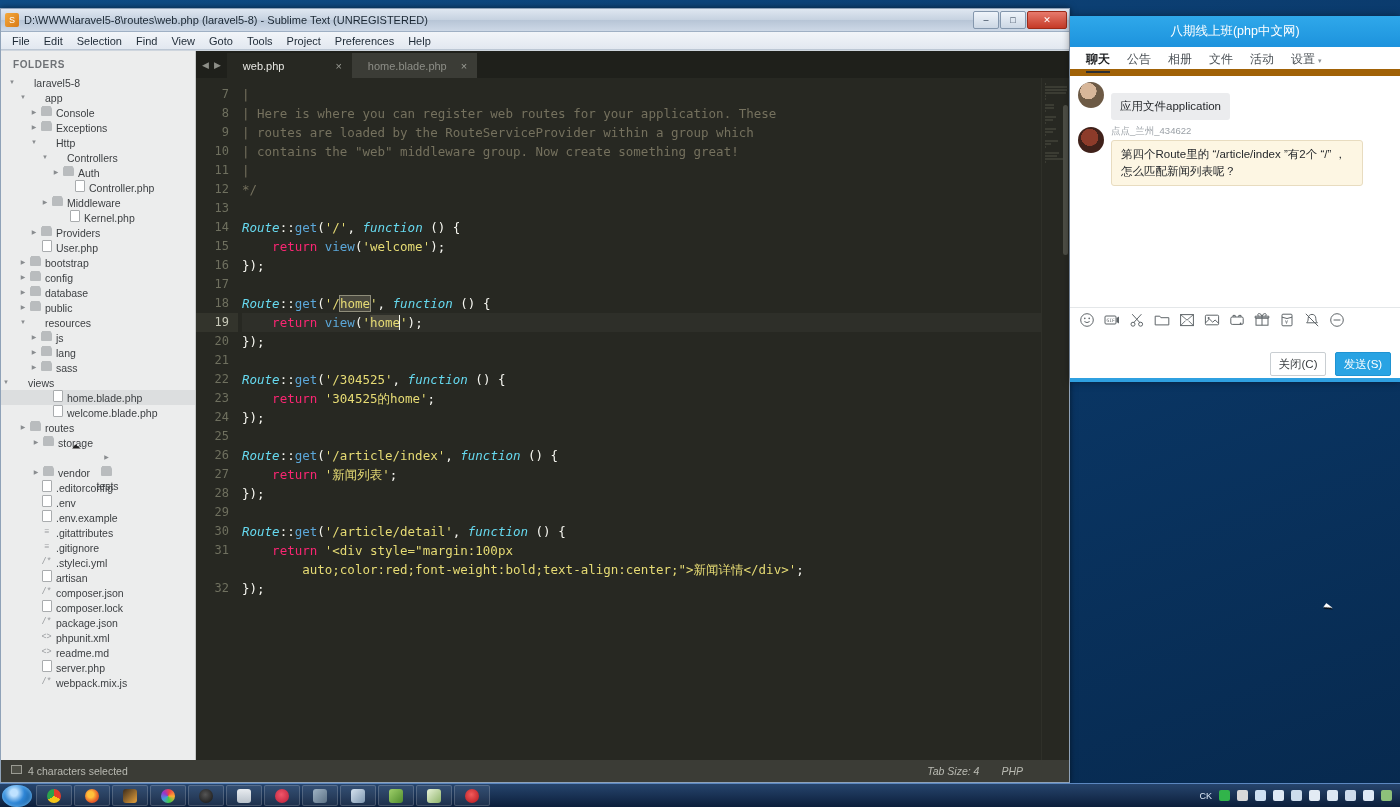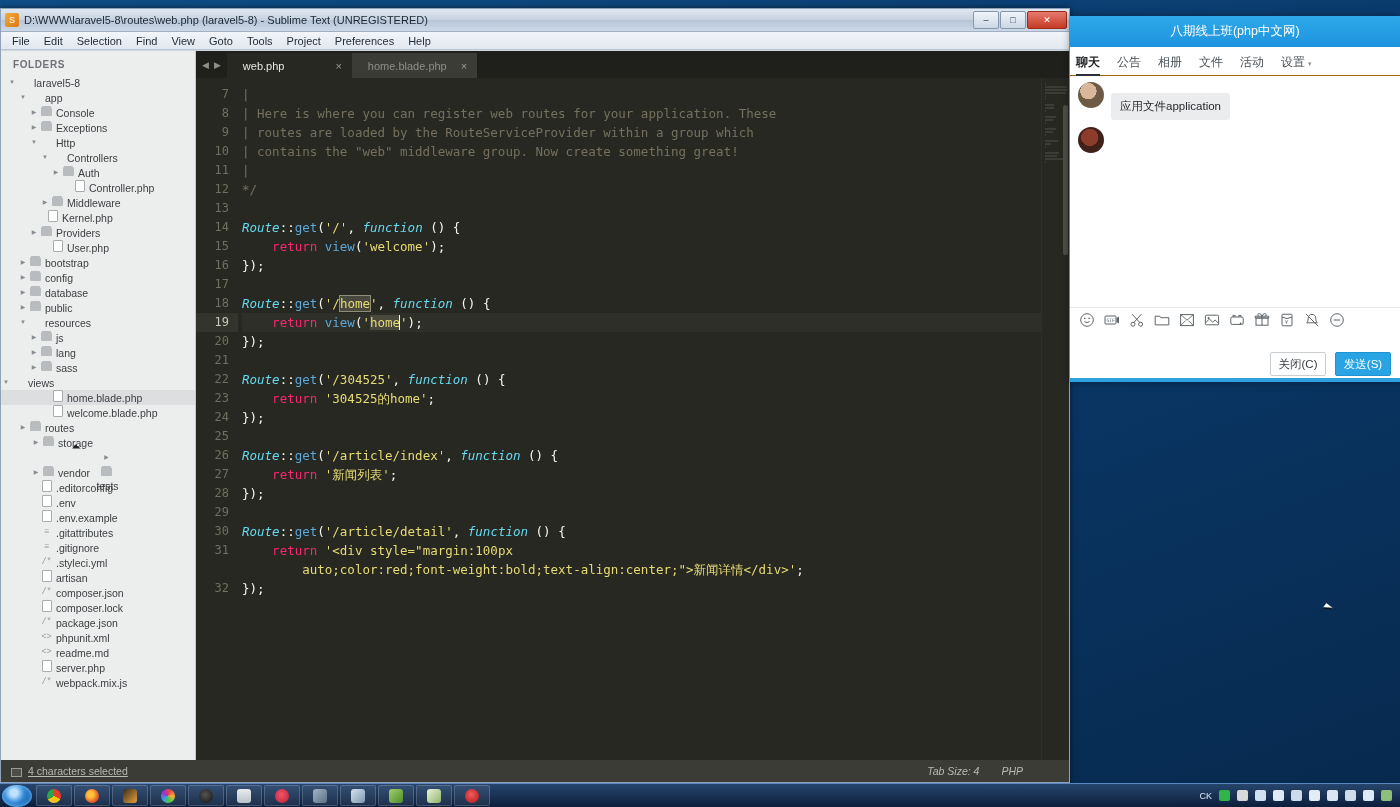--- a/index.html
+++ b/index.html
@@ -183,21 +183,21 @@
     background: #4d4e46; border-radius: 3px;
   }
 
   #statusbar {
     position: absolute; bottom: 0; left: 0; right: 0; height: 22px;
     background: #3b3c36;
     display: flex; align-items: center;
     font-size: 10.5px; color: #b9bab2;
     padding: 0 10px;
   }
-  #status-left { display:flex; align-items:flex-end; gap:6px;text-decoration:underline; }
+  #status-left { display:flex; align-items:flex-start; gap:6px; }
   #status-icon {
     width: 11px; height: 9px; border: 1px solid #9a9b93;
     background:#4d4e46; display:inline-block;
   }
   #status-right { margin-left:auto; display:flex; gap: 22px; padding-right: 36px; font-style: italic;}
 
   
   #chat-window {
     position: absolute; left: 1070px; top: 16px;
     width: 330px; height: 366px;
@@ -206,22 +206,22 @@
   }
   #chat-title {
     height: 31px;
     background: linear-gradient(to bottom, #2fa8ea 0%, #1d93dd 100%);
     color: #fff; font-size: 12.5px;
     display: flex; align-items: center; justify-content: center;
     position: relative;
   }
   #chat-tabs {
     height: 29px; background: #fff;
-    border-bottom: 1px solid #a16207;
-    display: flex; align-items: center; padding-left: 6px; gap: 17px;
+    border-bottom: 7px solid #a16207;
+    display: flex; align-items: center; padding-left: 16px; gap: 17px;
   }
   .chat-tab {
     font-size: 12px; color: #4c5257; cursor: pointer;
     height: 29px; line-height: 31px; position: relative;
   }
   .chat-tab.active { color: #1b1d1f; font-weight: bold; }
   .chat-tab.active::after {
     content:""; position:absolute; left:0; right:0; bottom:0;
     height:2px; background:#2c2f33;
   }
@@ -399,31 +399,31 @@
           <div class="tree-row" style="padding-left: 61px;">
             <span class="arrow"></span>
             <span class="ico file"></span>
             <span class="lbl">Controller.php</span>
           </div>
           <div class="tree-row" style="padding-left: 39px;">
             <span class="arrow closed"></span>
             <span class="ico folder"></span>
             <span class="lbl">Middleware</span>
           </div>
-          <div class="tree-row" style="padding-left: 34px;">
+          <div class="tree-row" style="padding-left: 56px;">
             <span class="arrow"></span>
             <span class="ico file"></span>
             <span class="lbl">Kernel.php</span>
           </div>
           <div class="tree-row" style="padding-left: 28px;">
             <span class="arrow closed"></span>
             <span class="ico folder"></span>
             <span class="lbl">Providers</span>
           </div>
-          <div class="tree-row" style="padding-left: 39px;">
+          <div class="tree-row" style="padding-left: 28px;">
             <span class="arrow"></span>
             <span class="ico file"></span>
             <span class="lbl">User.php</span>
           </div>
           <div class="tree-row" style="padding-left: 17px;">
             <span class="arrow closed"></span>
             <span class="ico folder"></span>
             <span class="lbl">bootstrap</span>
           </div>
           <div class="tree-row" style="padding-left: 17px;">
@@ -681,20 +681,21 @@
       <div class="chat-tab"><span>活动</span></div>
       <div class="chat-tab"><span>设置</span><span class="caret-down">▾</span></div>
     </div>
   <div id="chat-messages">
       <div class="msg">
         <div class="avatar av1"></div>
         <div class="msg-body"><div class="msg-name faded">&nbsp;</div><div class="bubble">应用文件application</div></div>
       </div>
       <div class="msg">
         <div class="avatar av4"></div>
+        <div class="msg-body"><div class="msg-name">点点_兰州_434622</div><div class="bubble highlight">第四个Route里的 “/article/index ”有2个 “/” ，怎么匹配新闻列表呢？</div></div>
       </div>
     </div>
   <div id="chat-divider"></div>
   <div id="chat-toolbar">
       <div class="tb-ico">
         <svg width="16" height="16" viewBox="0 0 16 16">
           <circle cx="8" cy="8" r="6.3" fill="none" stroke="currentColor" stroke-width="1"></circle>
           <circle cx="5.8" cy="6.4" r=".8" fill="currentColor"></circle>
           <circle cx="10.2" cy="6.4" r=".8" fill="currentColor"></circle>
           <path d="M5.4 9.6q2.6 2 5.2 0" fill="none" stroke="currentColor" stroke-width="1"></path>

